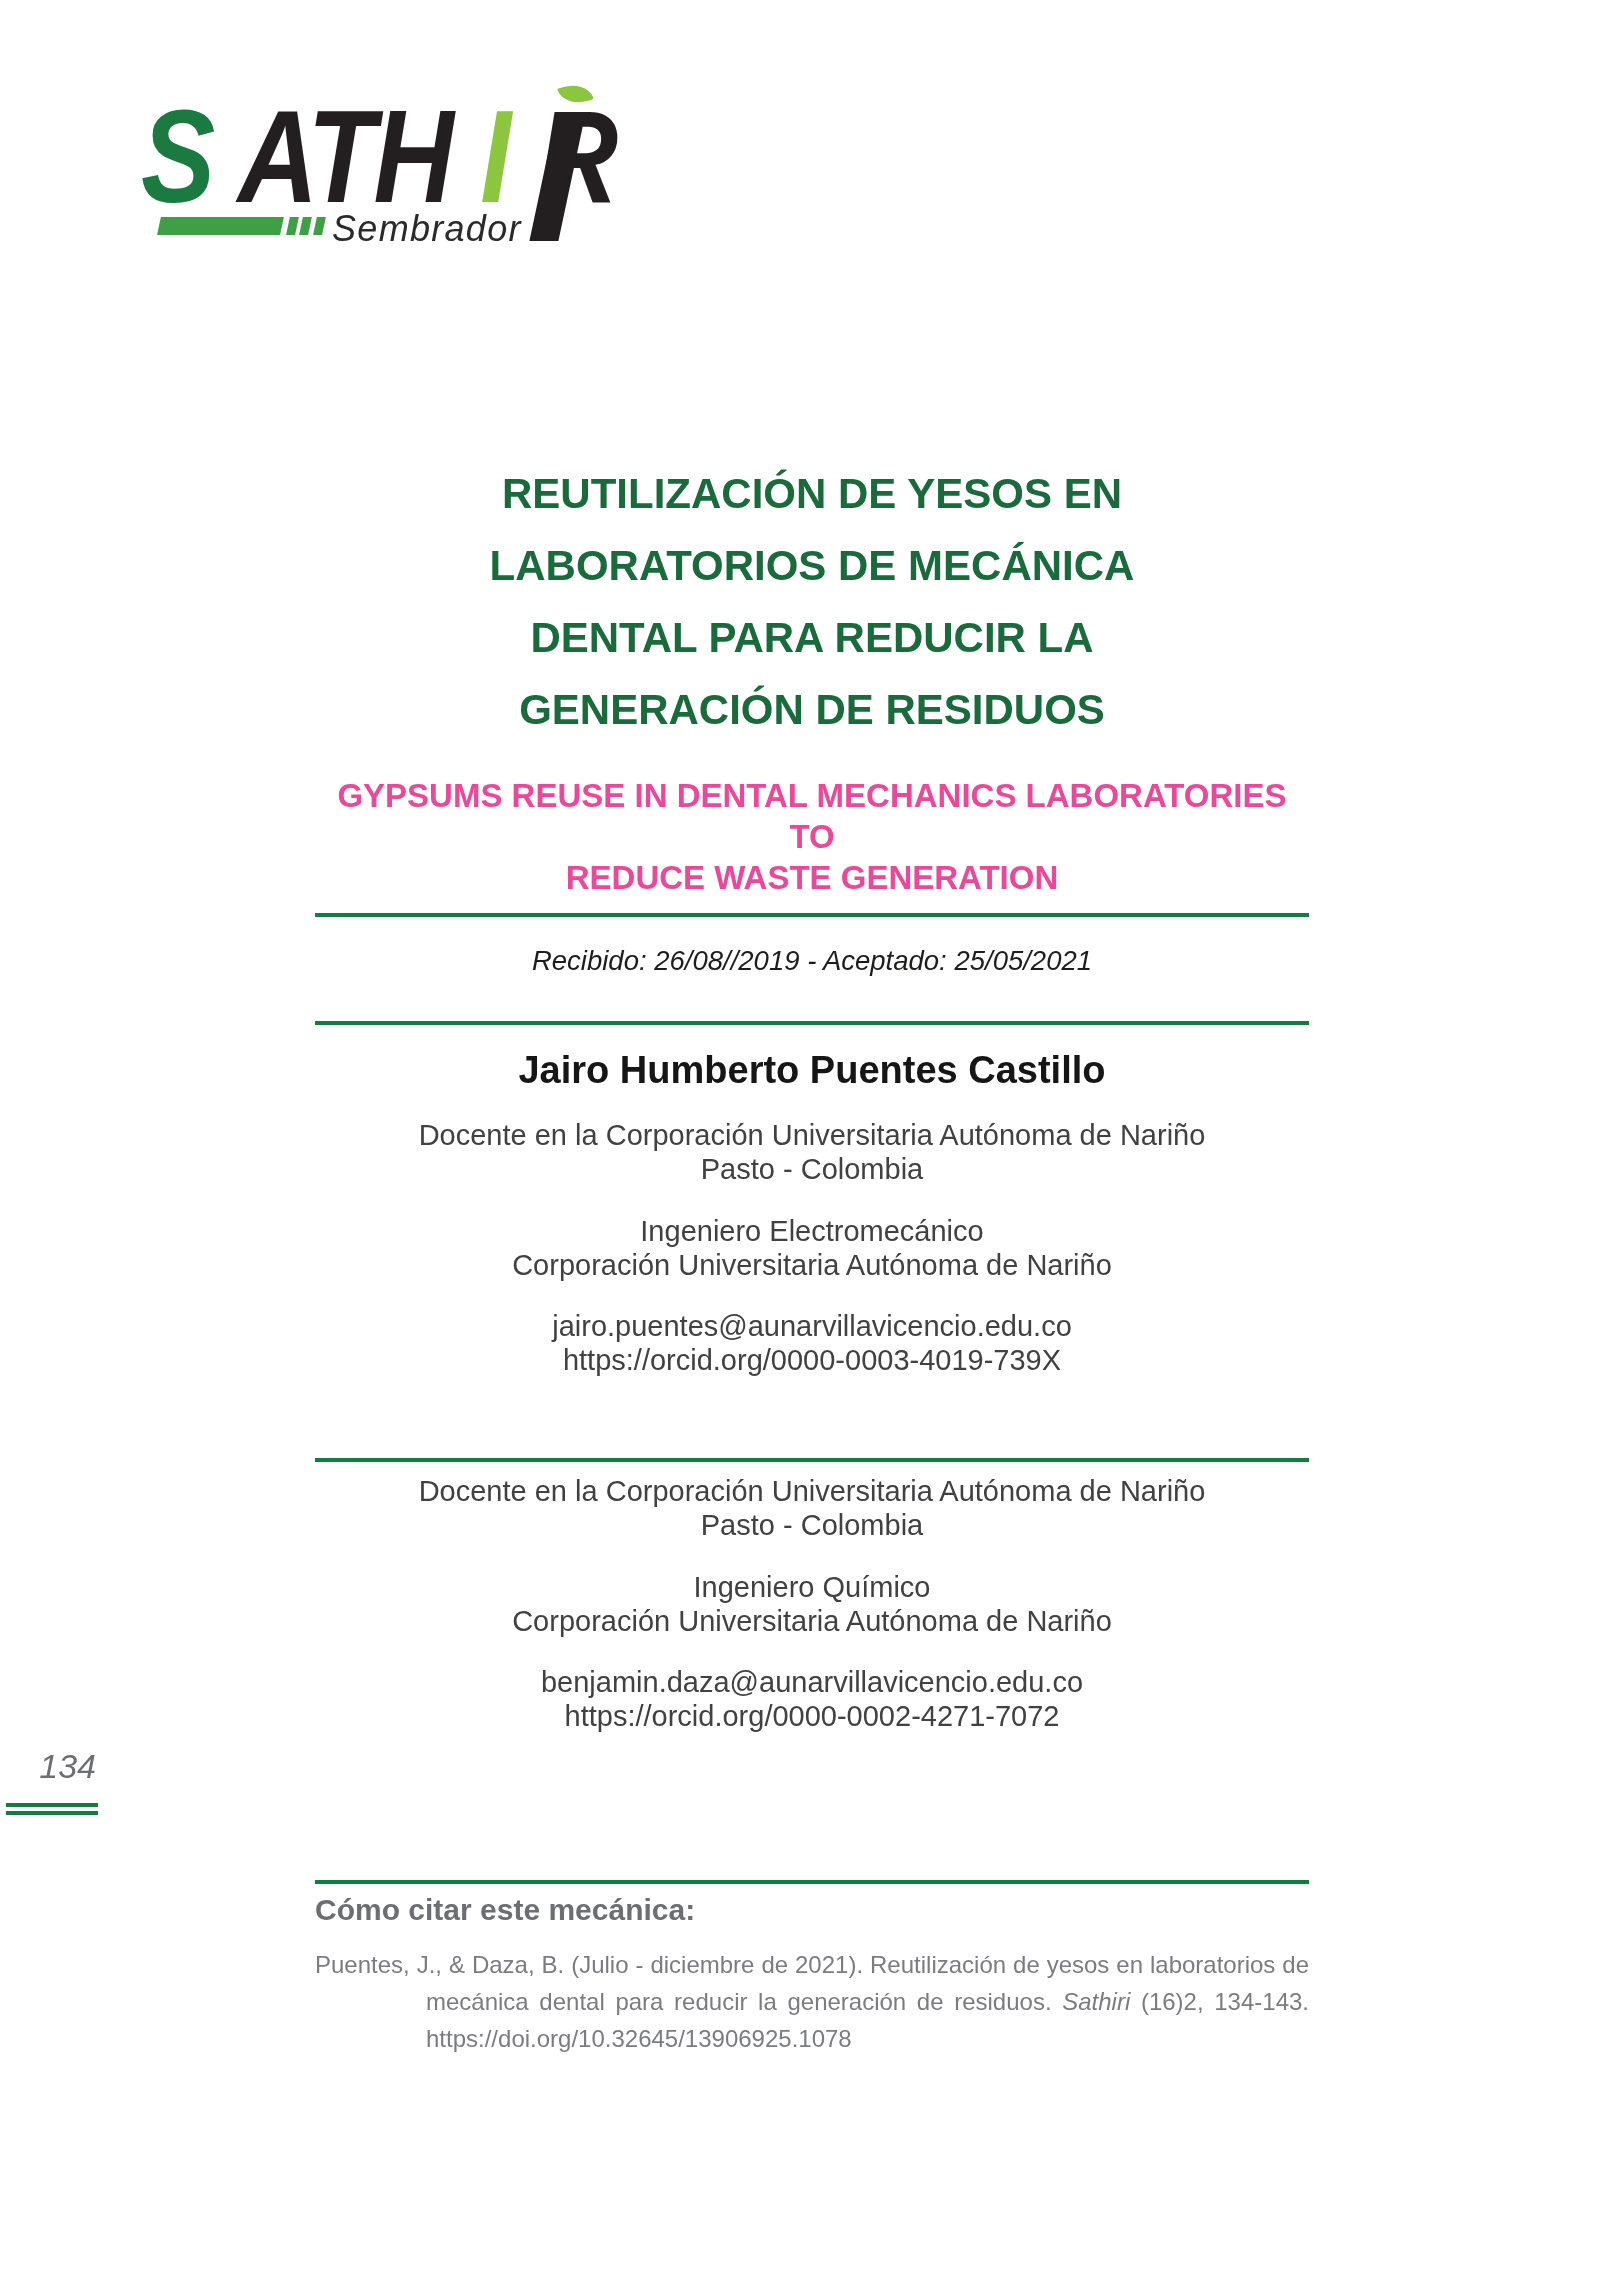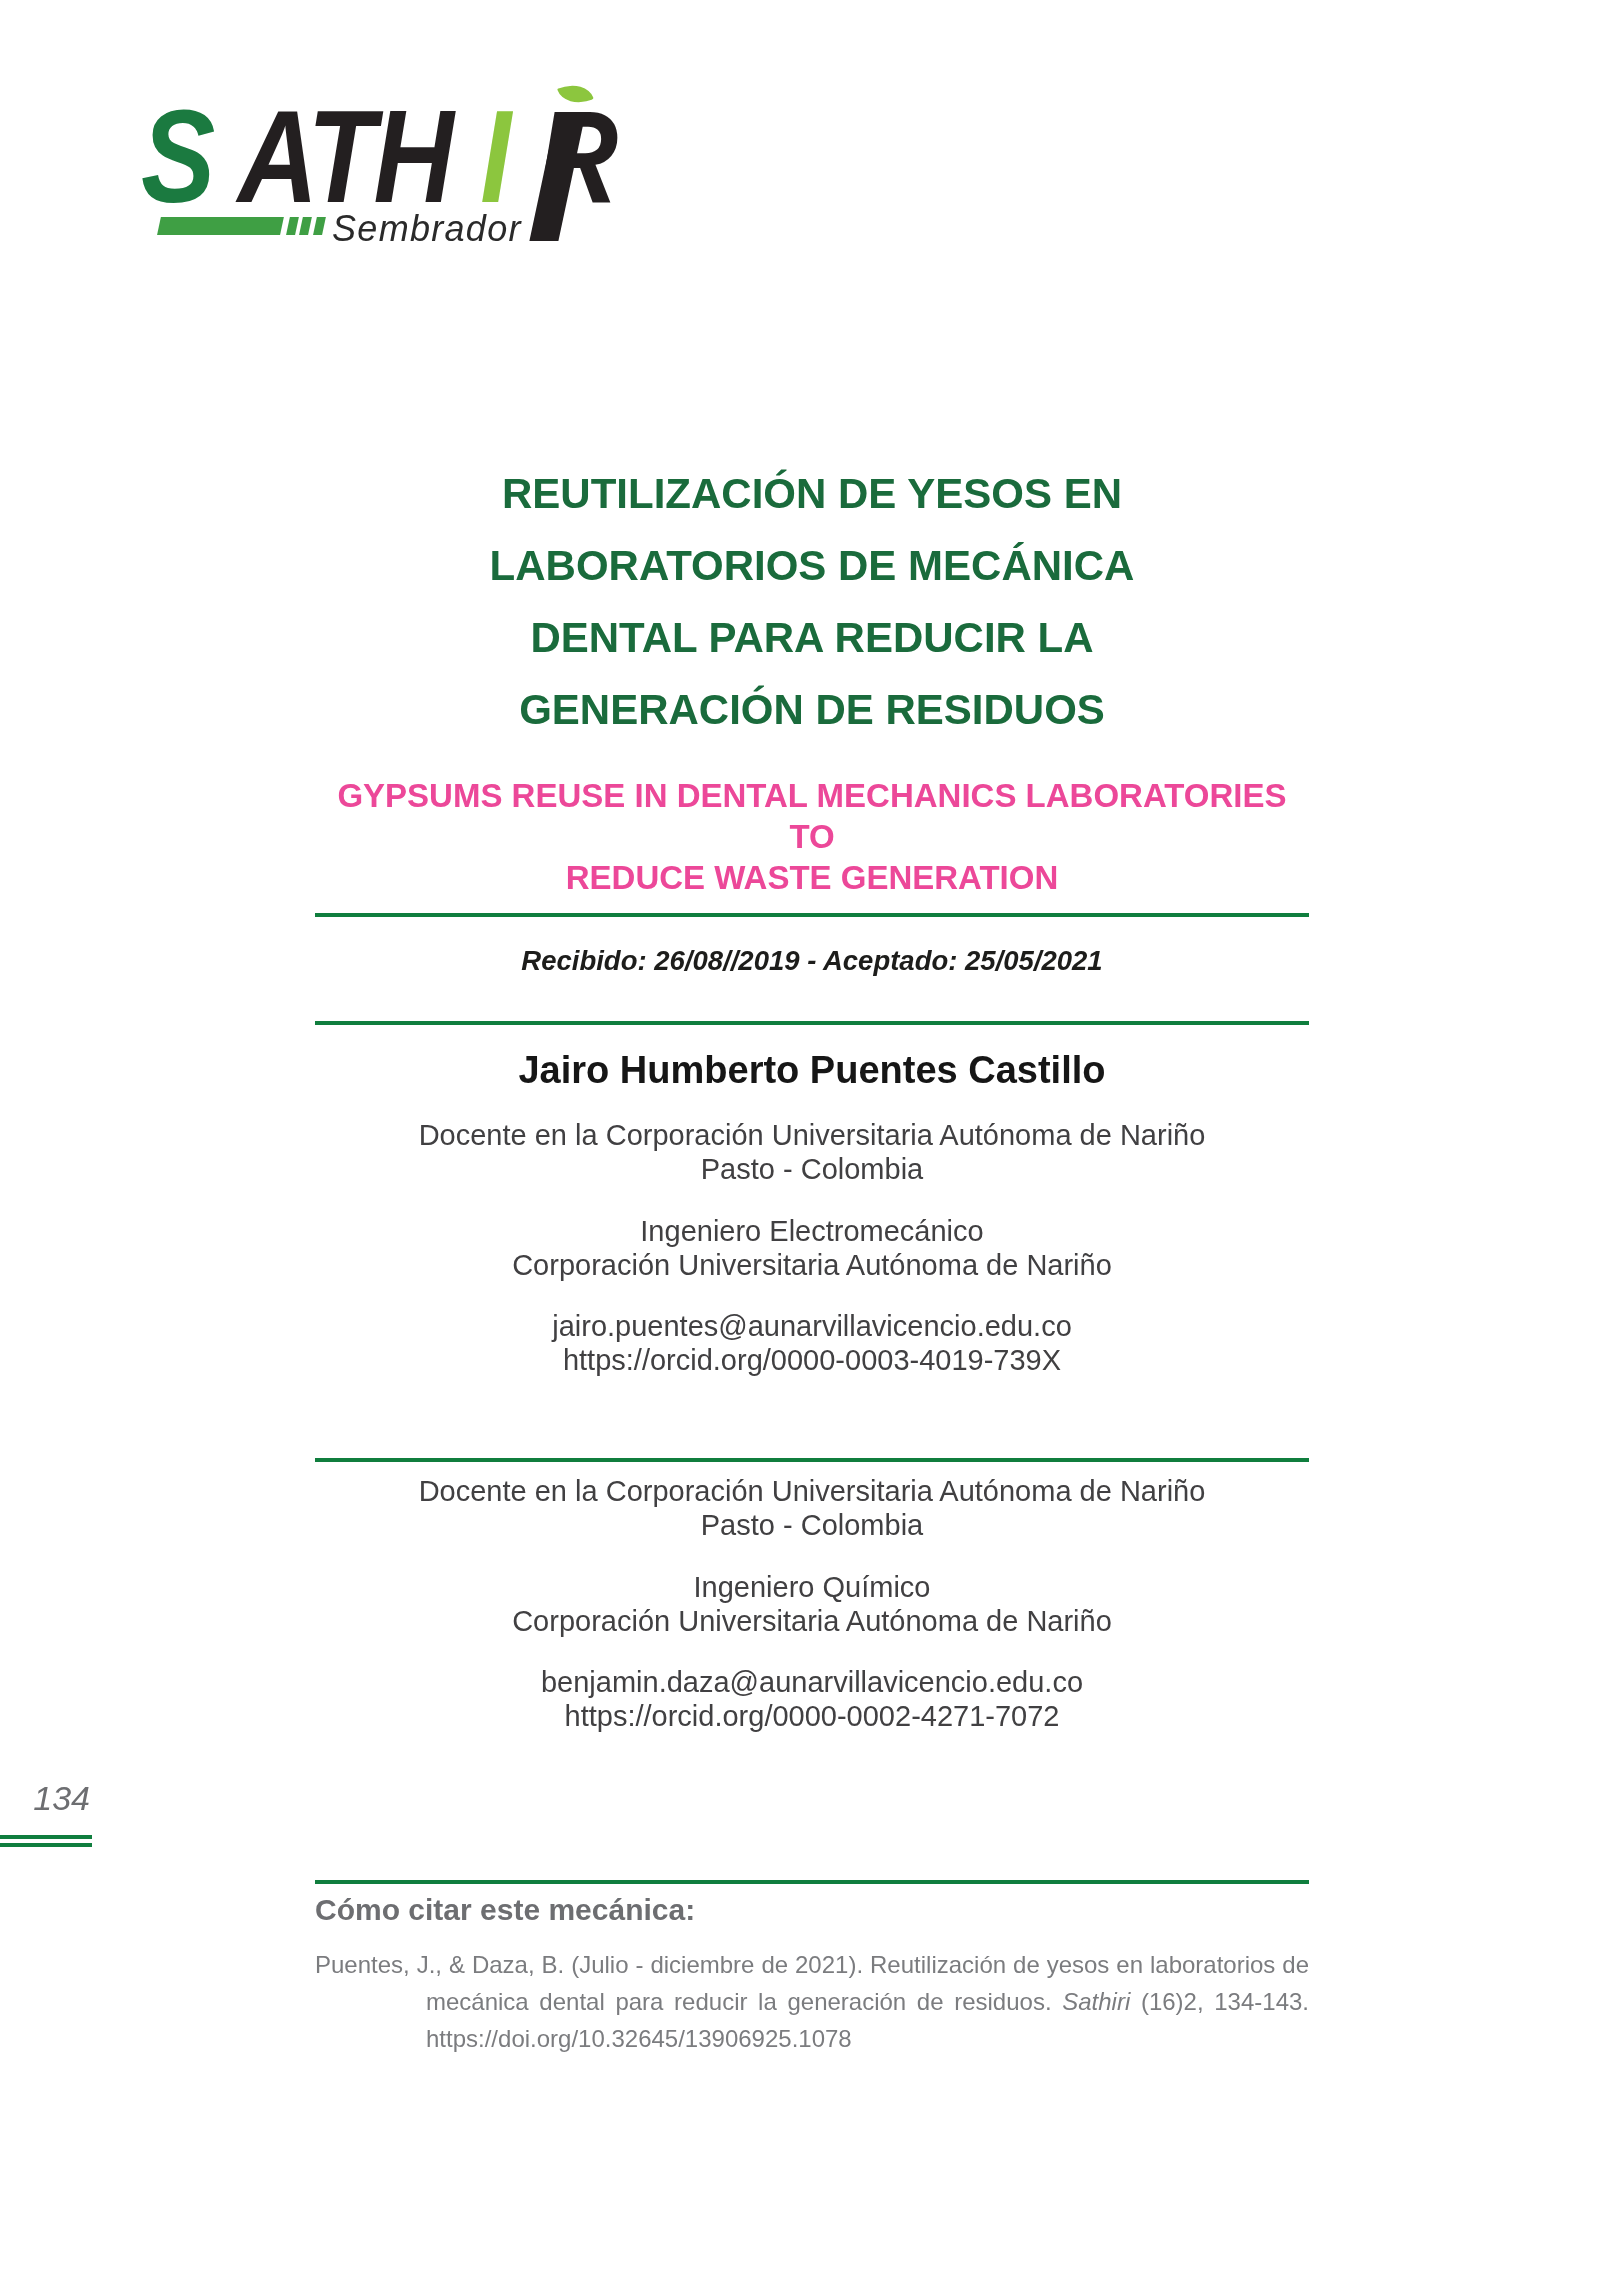--- a/index.html
+++ b/index.html
@@ -51,21 +51,21 @@
     color:#1a6b3c;white-space:pre-line;
   }
   .subtitle{
     top:775px;margin:0;font-size:33px;line-height:41px;font-weight:700;
     color:#ec4899;white-space:pre-line;
   }
   .rule{position:absolute;left:315px;width:994px;height:3.9px;background:#107e3e;}
   .r1{top:913px;} .r2{top:1021px;} .r3{top:1458px;} .r4{top:1880px;}
   .received{
     top:944px;margin:0;font-size:27.5px;line-height:34px;
-    font-style:italic;font-weight:700;color:#1d1d1b;
+    font-style:italic;font-weight:400;color:#1d1d1b;
   }
 
   .author{margin:0;}
   .a1{top:1047px;} .a2{top:1474px;}
   .author h3{
     margin:0 0 25px 0;font-size:38px;line-height:46px;font-weight:700;color:#161616;
   }
   .author p{
     margin:0 0 27.5px 0;font-size:29px;line-height:34px;font-weight:300;
     color:#414042;white-space:pre-line;
@@ -77,21 +77,21 @@
   .cite-heading{
     margin:0 0 18.3px 0;font-size:30px;line-height:37px;font-weight:700;color:#6d6e71;
   }
   .cite-text{
     margin:0;font-size:24px;line-height:37px;font-weight:300;color:#7b7c7f;
     text-align:justify;padding-left:111px;text-indent:-111px;
   }
   .cite-text em{font-style:italic;}
 
   
-  .pagenum{position:absolute;left:0;top:1746px;width:92px;margin-top:32px;}
+  .pagenum{position:absolute;left:6px;top:1746px;width:92px;}
   .pagenum .num{
     font-size:34px;line-height:41px;font-style:italic;color:#6d6e71;
     text-align:right;padding-right:2px;
   }
   .pagenum .dlines{margin-top:15.7px;}
   .pagenum .dline{height:3.9px;background:#107e3e;margin-bottom:4.6px;}
 </style>
 </head>
 <body>
 

